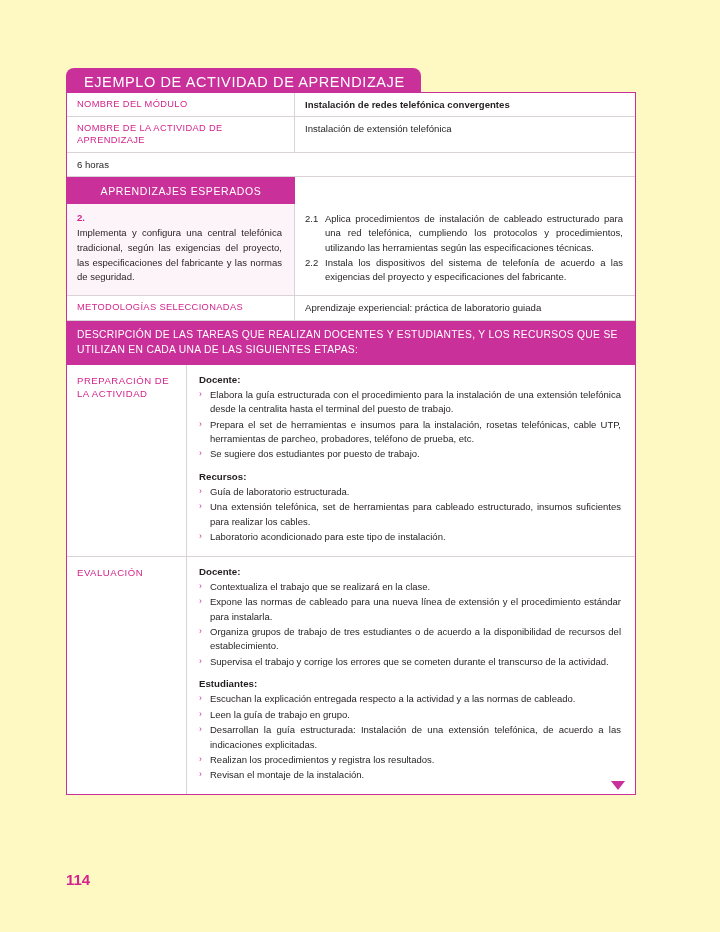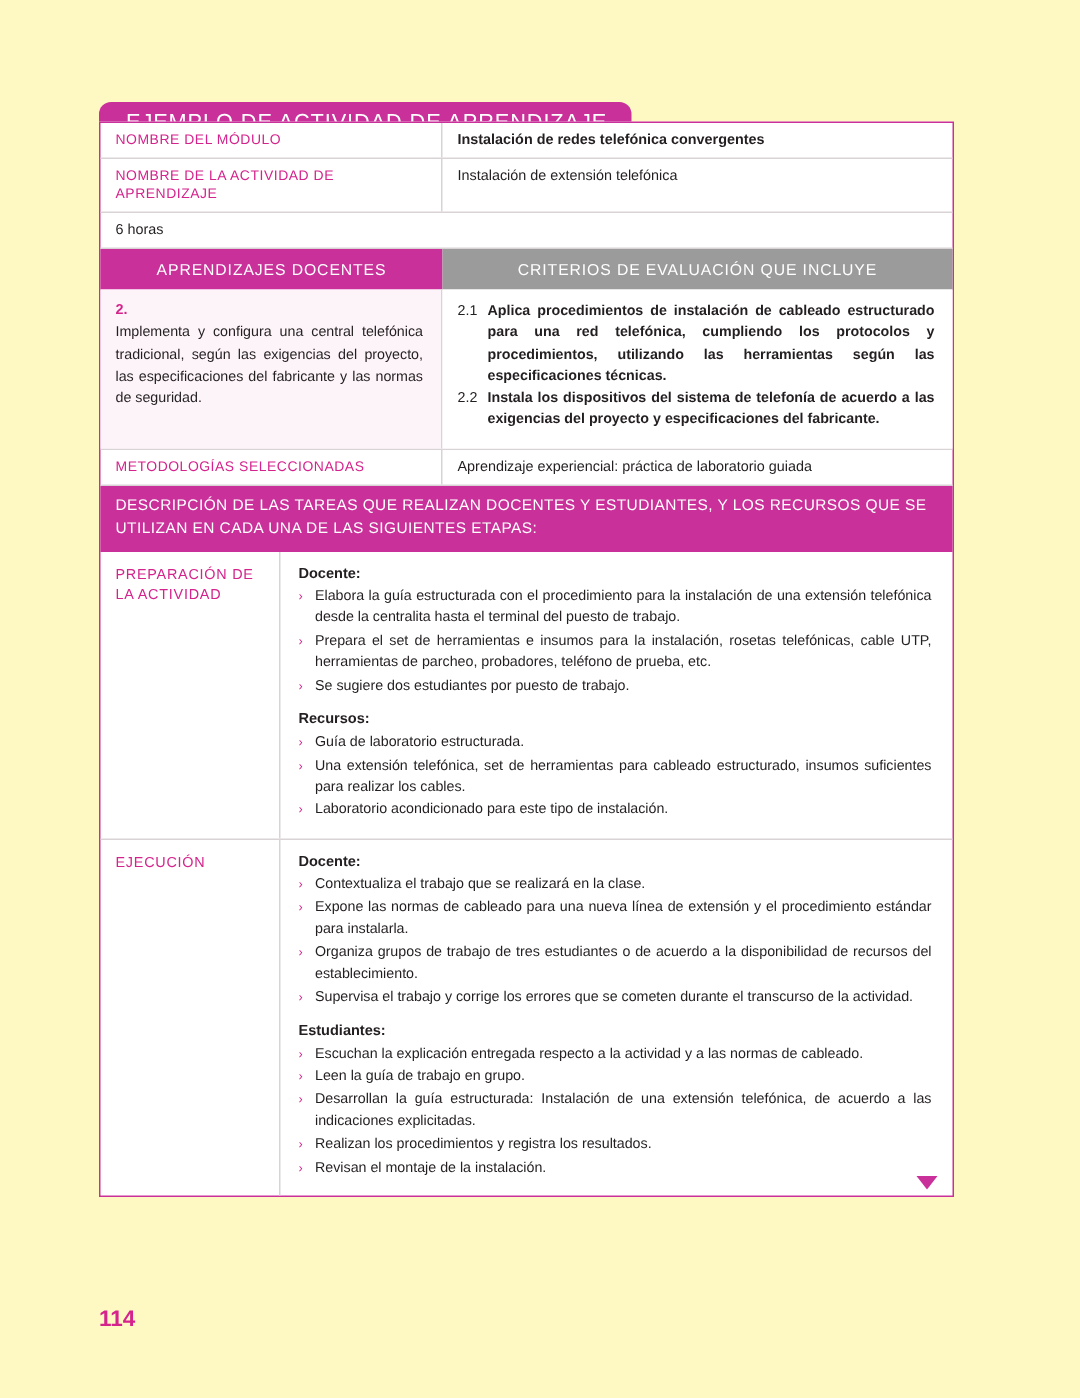--- a/index.html
+++ b/index.html
@@ -29,21 +29,21 @@
     color: #ffffff;
     font-size: 14.5px;
     letter-spacing: 0.6px;
     line-height: 1;
     white-space: nowrap;
   }
 
   
   .tbl {
     position: absolute;
-    left: 66px; top: 81px;
+    left: 66px; top: 92px;
     width: 570px;
     border: 1.5px solid #c9309a;
     background: #ffffff;
   }
 
   .row { display: flex; width: 100%; }
   .row.sep { border-bottom: 1px solid #d9d3d6; }
 
   .cell-label {
     width: 228px;
@@ -111,21 +111,21 @@
     background: #ffffff;
   }
   .ce-item {
     display: flex;
     font-size: 9.5px;
     color: #231f20;
     line-height: 1.5;
     margin-bottom: 1px;
   }
   .ce-num { flex: 0 0 20px; }
-  .ce-body { flex: 1 1 auto; text-align: justify; font-weight: bold; }
+  .ce-body { flex: 1 1 auto; text-align: justify; }
 
   
   .desc-band {
     background: #c9309a;
     color: #ffffff;
     padding: 7px 12px 7px 10px;
     font-size: 10.3px;
     line-height: 1.45;
     letter-spacing: 0.3px;
   }
@@ -218,22 +218,21 @@
     <div class="row sep">
       <div class="cell-label">NOMBRE DE LA ACTIVIDAD DE APRENDIZAJE</div>
       <div class="cell-value">Instalación de extensión telefónica</div>
     </div>
 
     <div class="row sep">
       <div class="cell-value">6 horas</div>
     </div>
 
     <div class="band-row">
-      <div class="band-pink">APRENDIZAJES DOCENTES</div>
-      <div class="band-gray">CRITERIOS DE EVALUACIÓN QUE INCLUYE</div>
+      <div class="band-pink">APRENDIZAJES ESPERADOS</div>
     </div>
 
     <div class="ae-row">
       <div class="ae-cell">
         <div class="ae-num">2.</div>
         <div class="ae-text">Implementa y configura una central telefónica tradicional, según las exigencias del proyecto, las especificaciones del fabricante y las normas de seguridad.</div>
       </div>
       <div class="ce-cell">
         <div class="ce-item">
           <div class="ce-num">2.1</div>
@@ -282,21 +281,21 @@
         </div>
         <div class="bullet">
           <span class="chev">›</span>
           <span class="btxt">Laboratorio acondicionado para este tipo de instalación.</span>
         </div>
 
       </div>
     </div>
 
     <div class="stage-row last">
-      <div class="stage-label">EJECUCIÓN</div>
+      <div class="stage-label">EVALUACIÓN</div>
       <div class="stage-body">
 
         <div class="sub-head">Docente:</div>
         <div class="bullet">
           <span class="chev">›</span>
           <span class="btxt">Contextualiza el trabajo que se realizará en la clase.</span>
         </div>
         <div class="bullet">
           <span class="chev">›</span>
           <span class="btxt">Expone las normas de cableado para una nueva línea de extensión y el procedimiento estándar para instalarla.</span>

